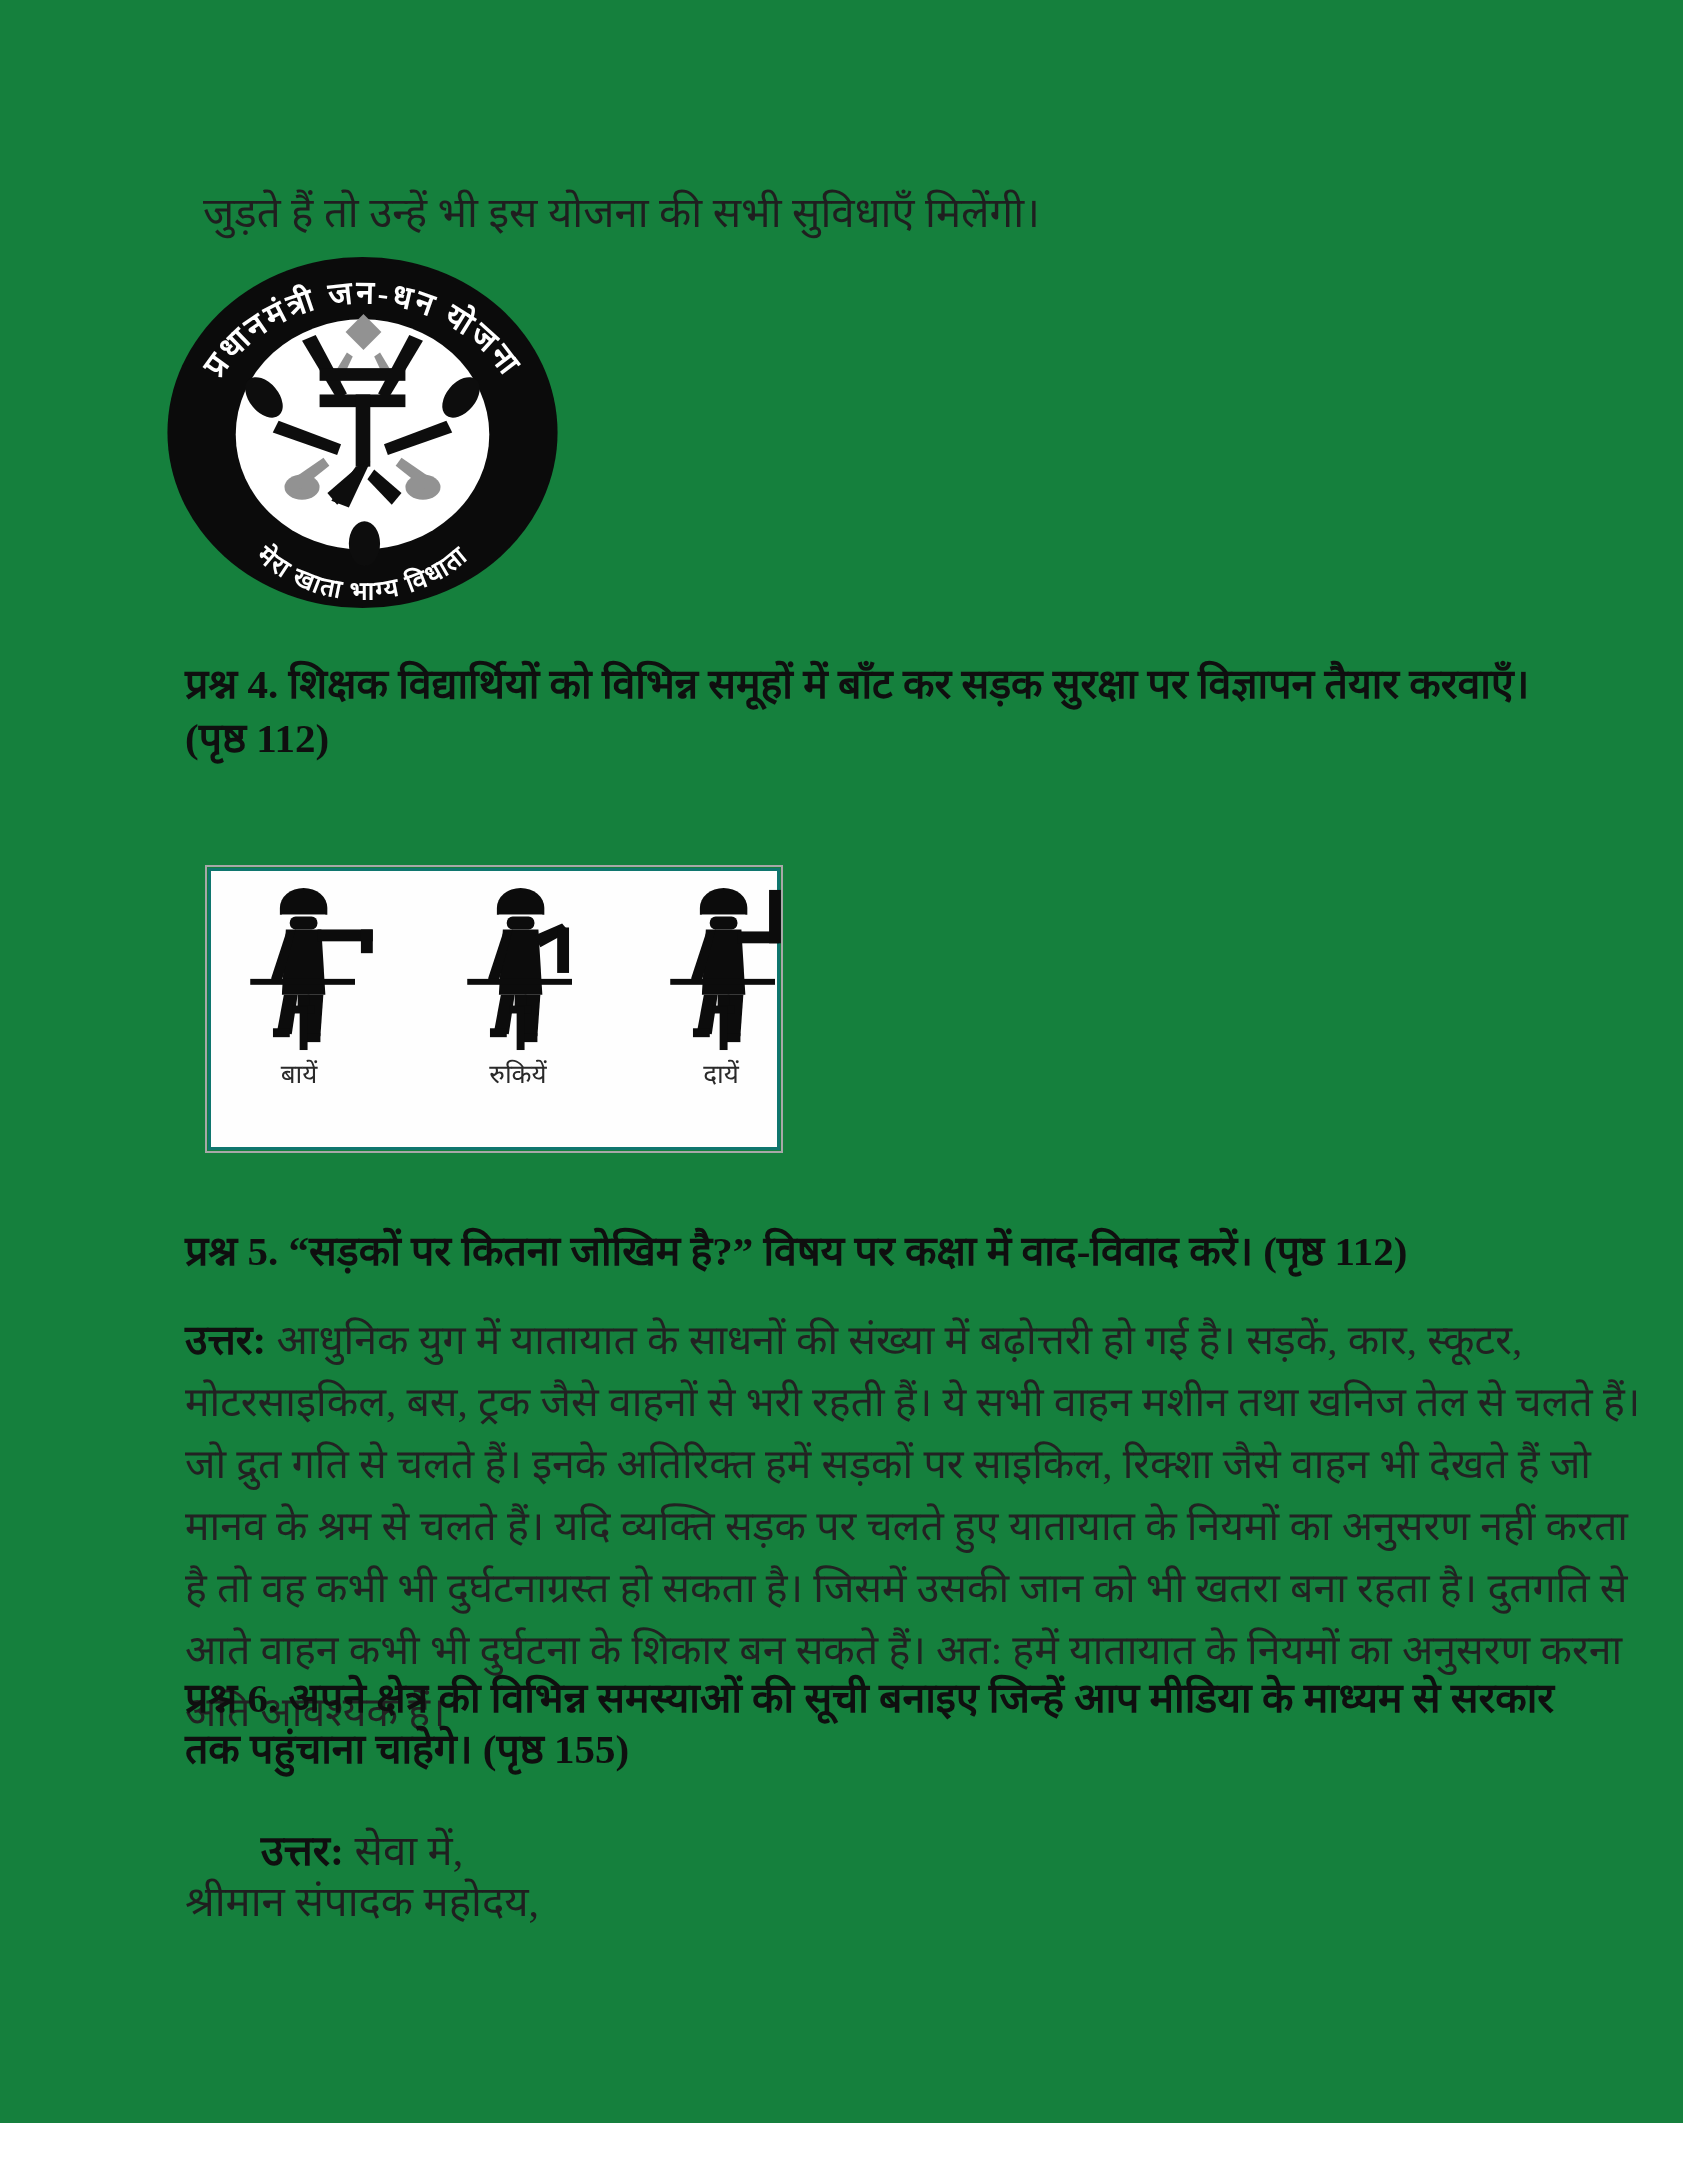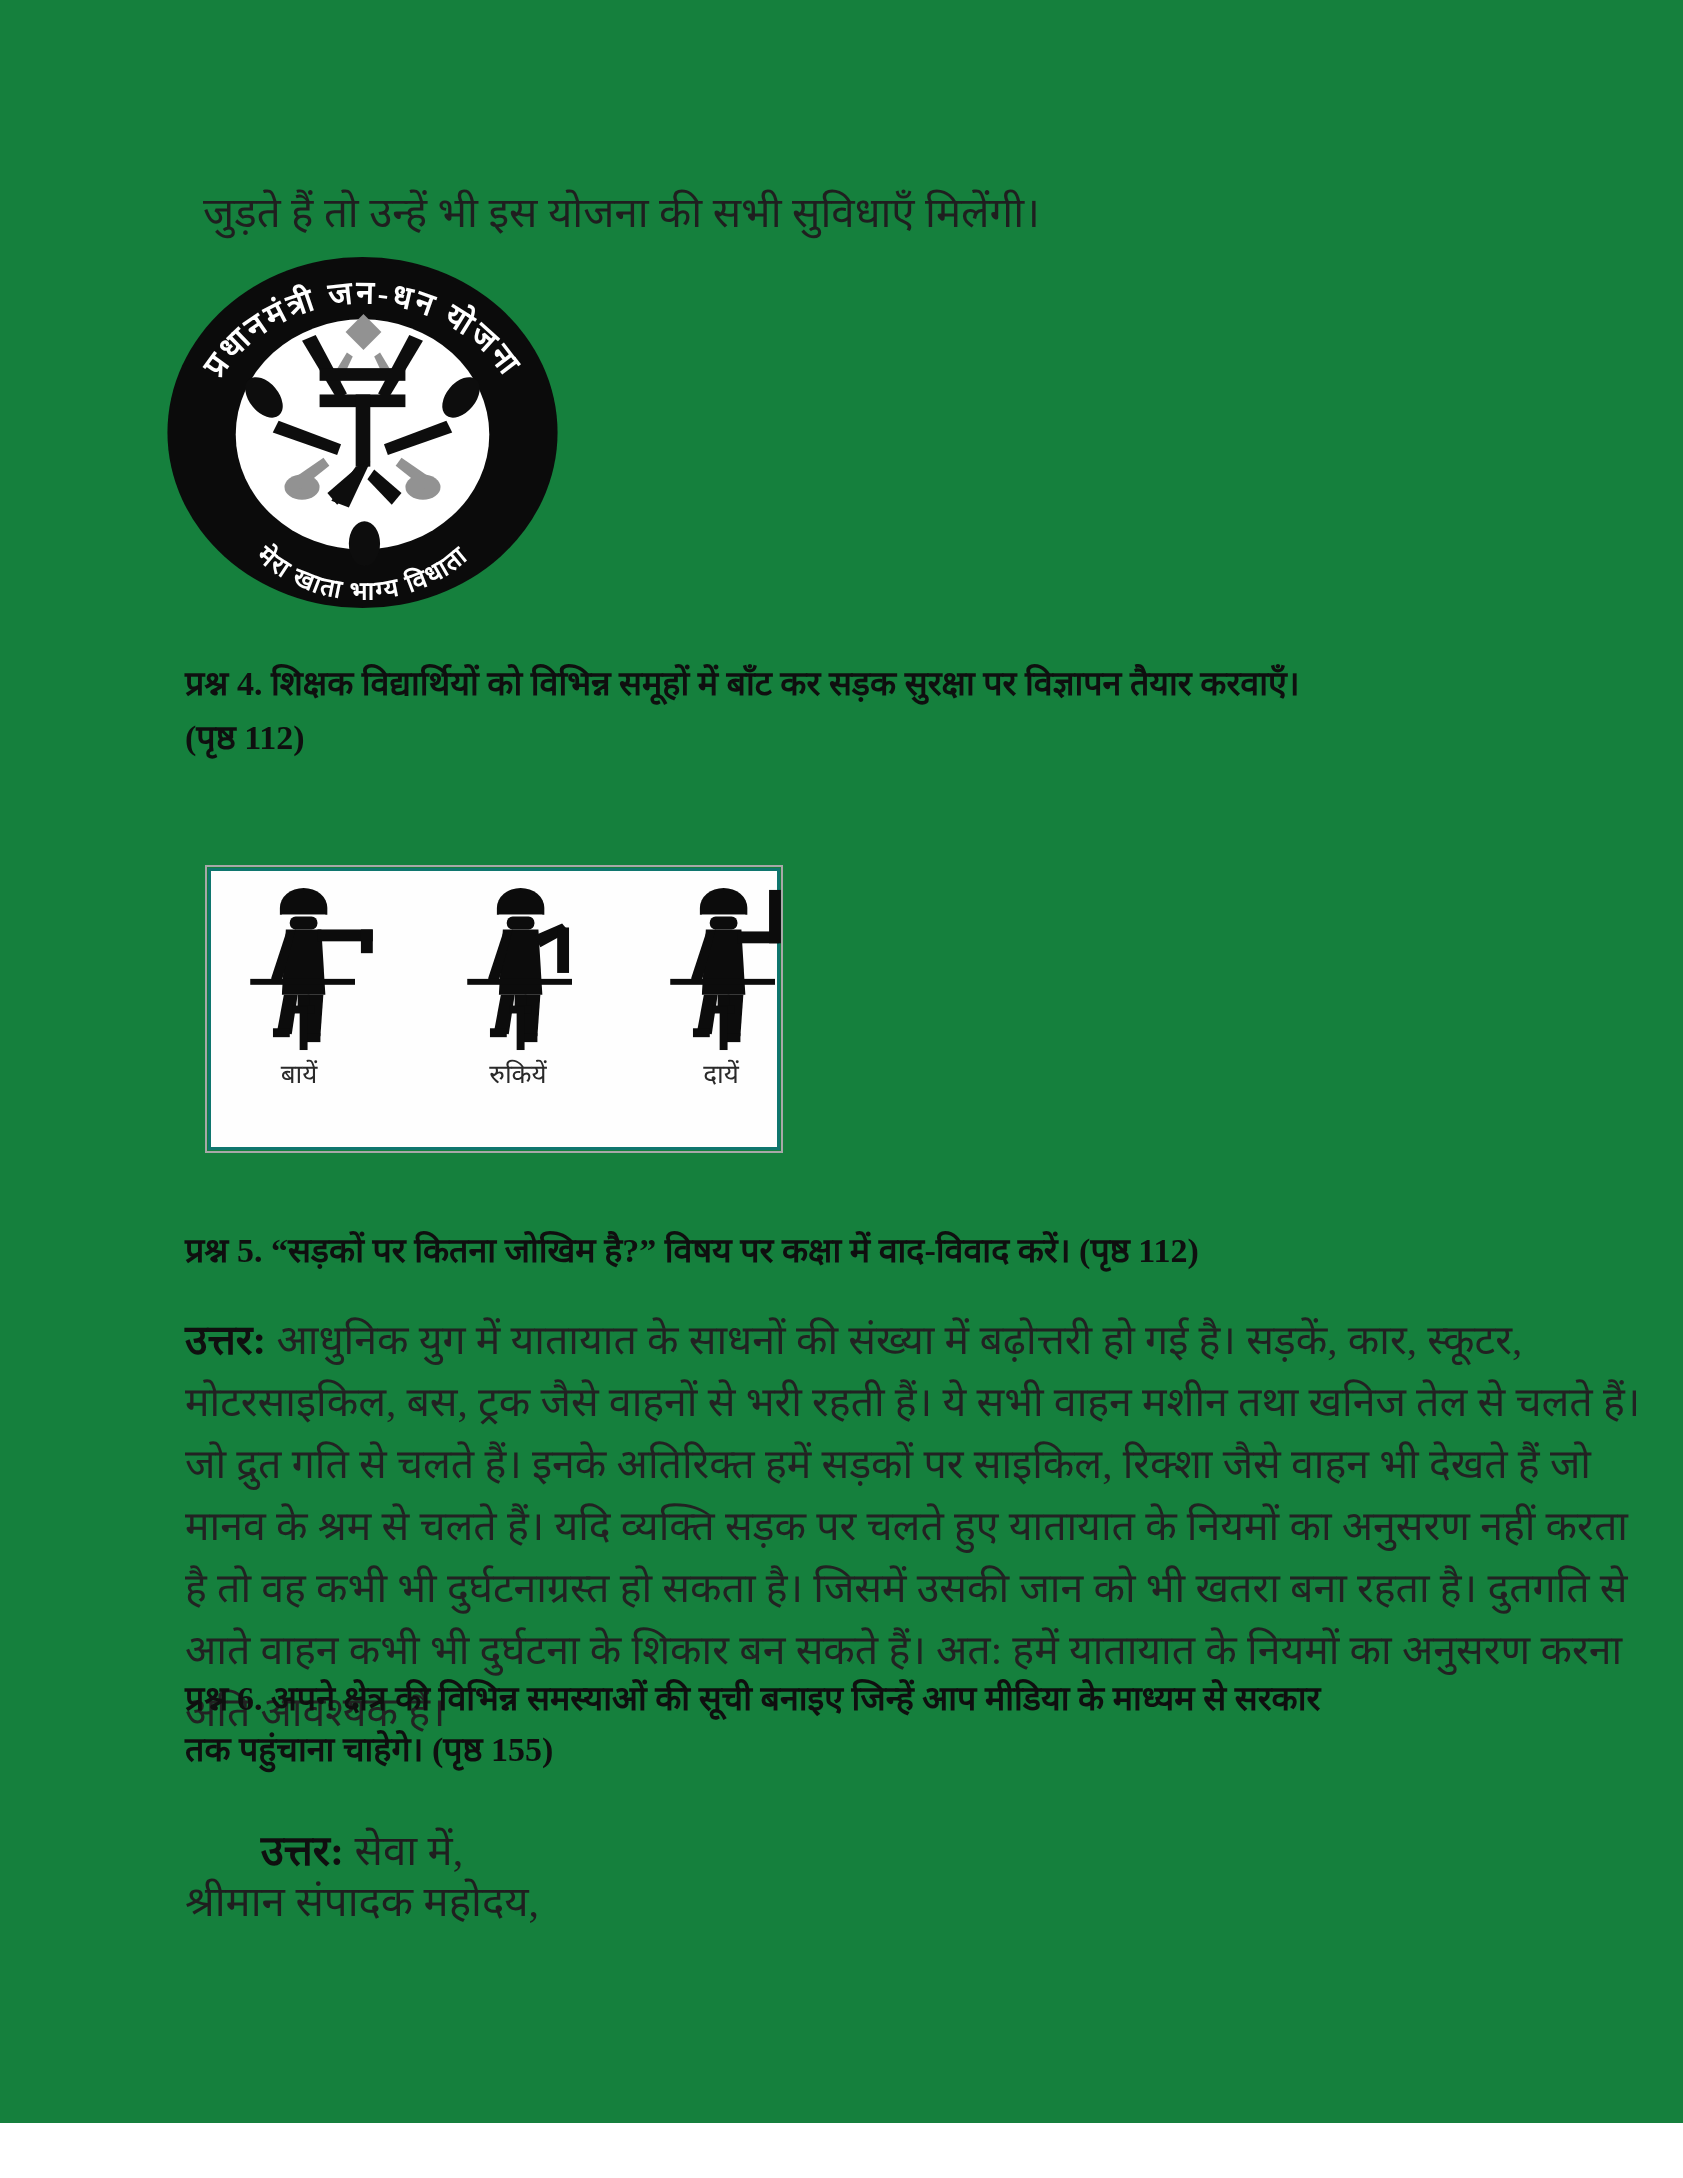--- a/index.html
+++ b/index.html
@@ -3,21 +3,21 @@
 <meta charset="utf-8">
 <style>
   html,body{margin:0;padding:0;background:#ffffff;}
   .page{
     position:relative;width:1683px;height:2123px;background:#15803d;
     font-family:"Liberation Serif","DejaVu Serif",serif;color:#1b1b1b;overflow:hidden;
   }
   .abs{position:absolute;margin:0;}
   .body-text{font-size:42px;line-height:55px;white-space:pre-line;color:#1f1f1f;}
   .para{font-size:41px;line-height:62px;white-space:pre-line;color:#222;}
-  .q{font-weight:700;font-size:34px;line-height:54px;white-space:pre-line;color:#0f0f0f;}
+  .q{font-weight:700;font-size:41px;line-height:54px;white-space:pre-line;color:#0f0f0f;}
   .b{font-weight:700;color:#0f0f0f;}
   
   .logo-svg{display:block;}
   .arc-top{font-size:33px;font-weight:700;fill:#ffffff;letter-spacing:3px;}
   .arc-bot{font-size:26px;font-weight:700;fill:#ffffff;letter-spacing:2px;}
   
   .figure{
     box-sizing:border-box;background:#fefefe;
     border:3px solid #0f766e;outline:2px solid #a8a8a8;outline-offset:1px;
   }

